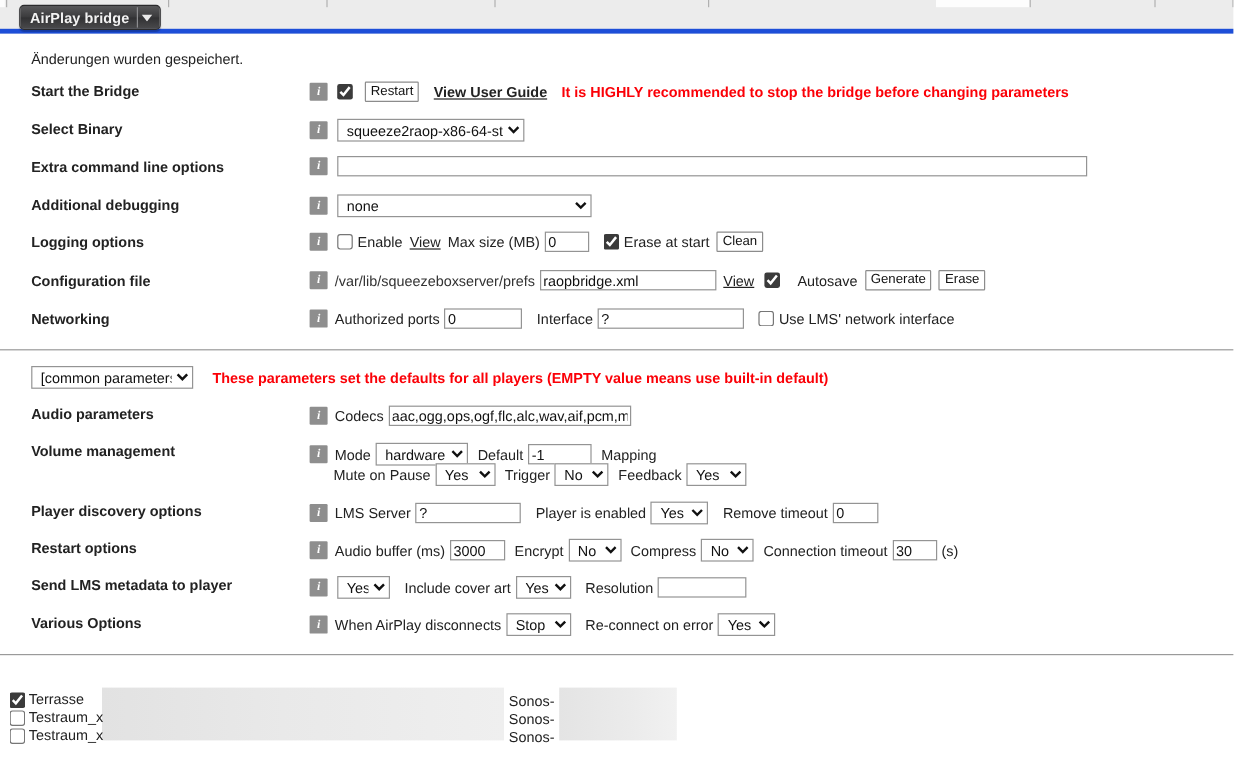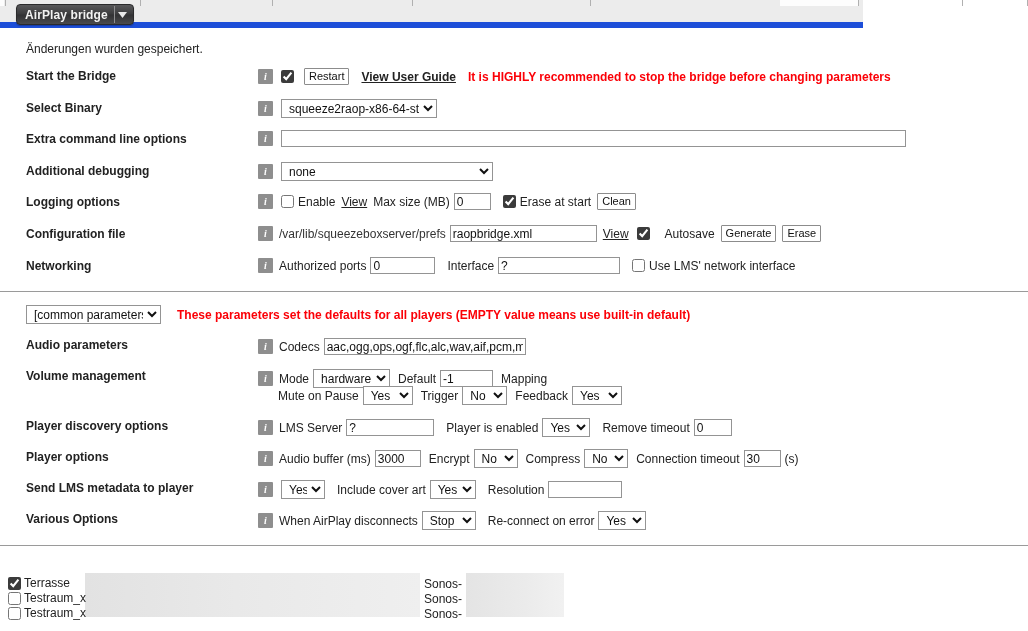--- a/index.html
+++ b/index.html
@@ -9,23 +9,23 @@
     overflow: hidden;
     background: #ffffff;
     font-family: "Liberation Sans", sans-serif;
     font-size: 12px;
     color: #2b2b2b;
   }
   .page { position: relative; width: 1028px; height: 631px; background:#fff; }
 
   
   .navstrip {
-    position: absolute; left:0; top:0; width:863px; height:28px;
+    position: absolute; left:0; top:0; width:1028px; height:28px;
     background: #ececec;
-    border-bottom: 6px solid #1d4ed8;
+    border-bottom: 4px solid #1d4ed8;
   }
   .nav-seps { position:absolute; left:0; top:0; width:1028px; height:6px; }
   .nav-sep { position:absolute; top:0; width:1px; height:6px; background:#b0b0b0; }
   .nav-light { position:absolute; top:0; height:6px; background:#fdfdfd; }
 
   .tabpill {
     position: absolute; left: 16px; top: 4px;
     height: 21px;
     display:flex; align-items:center;
     background: linear-gradient(to bottom, #58585a 0%, #3b3b3d 48%, #313133 52%, #4a4a4c 100%);
@@ -313,21 +313,21 @@
     <span class="sp4"></span>
     <select style="width:48px;">
       <option>Yes</option>
     </select>
     <span class="sp12"></span>
     <span class="txt">Remove timeout</span>
     <span class="sp4"></span>
     <input type="text" style="width: 38px;" value="0">
   </div>
 
-  <div class="label" style="position:absolute;left:26px;top:450px;">Player options</div>
+  <div class="label" style="position:absolute;left:26px;top:450px;">Restart options</div>
   <div class="ctrl" style="left:258px;top:449px;">
     <span class="infoicon">i</span>
     <span class="sp6"></span>
     <span class="txt">Audio buffer (ms)</span>
     <span class="sp4"></span>
     <input type="text" style="width: 46px;" value="3000">
     <span class="sp8"></span>
     <span class="txt">Encrypt</span>
     <span class="sp4"></span>
     <select style="width:44px;">

